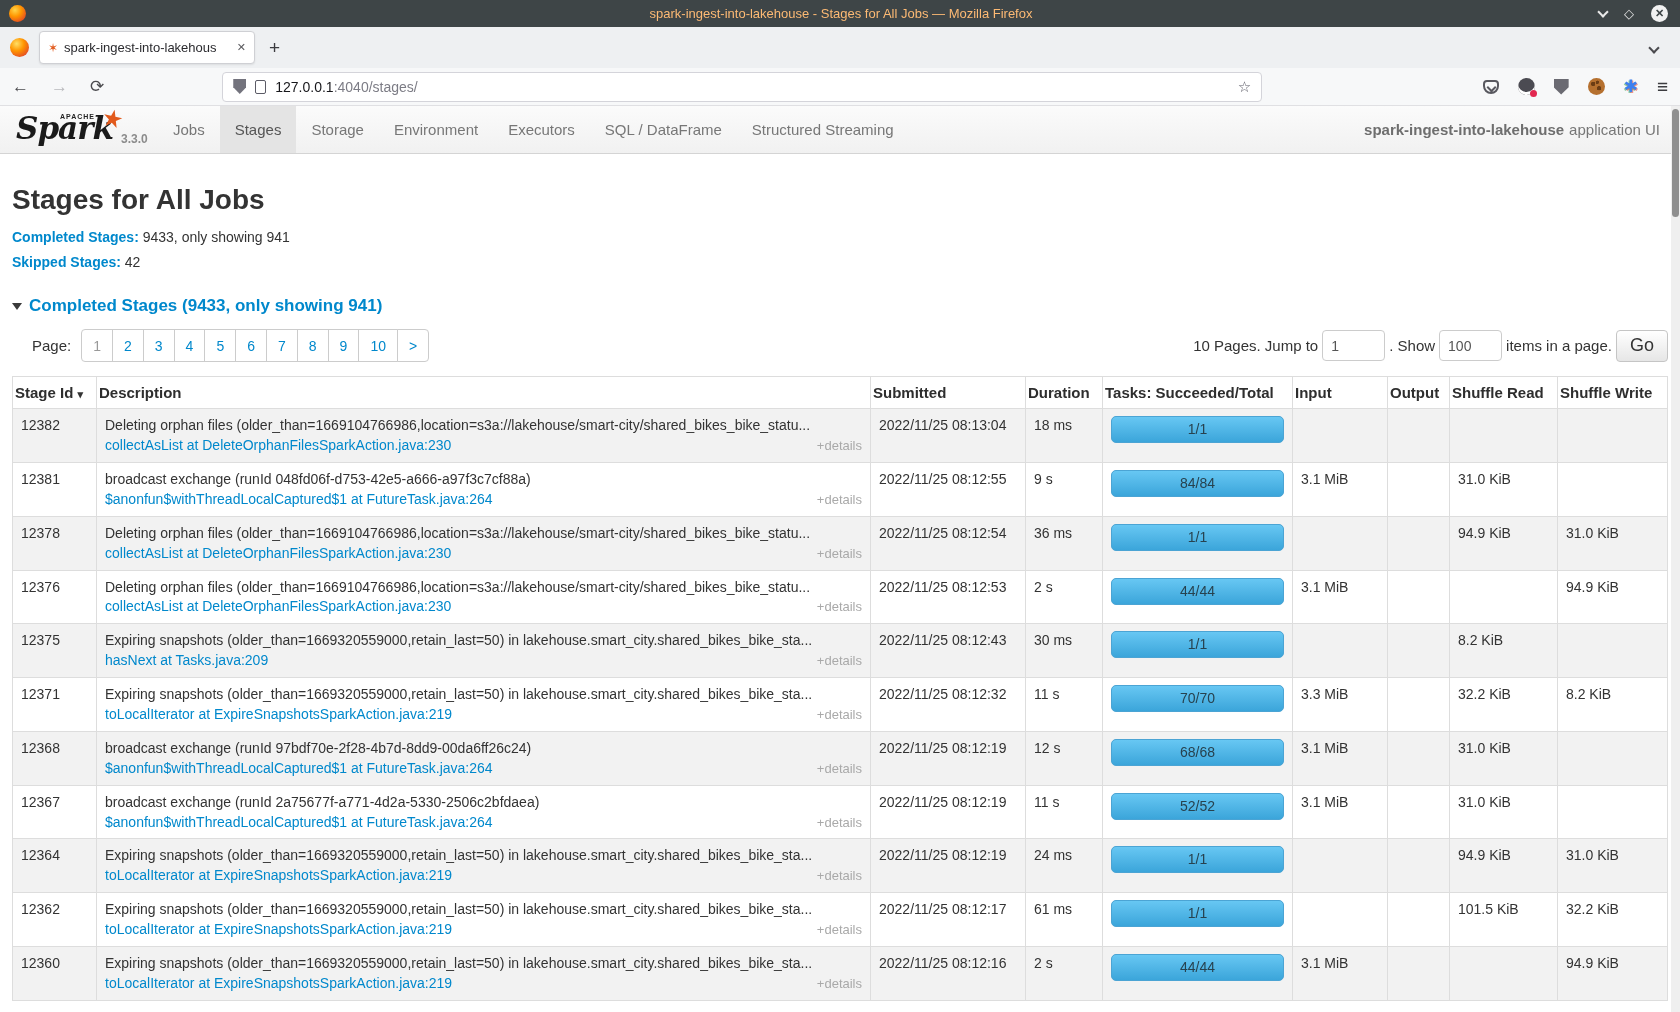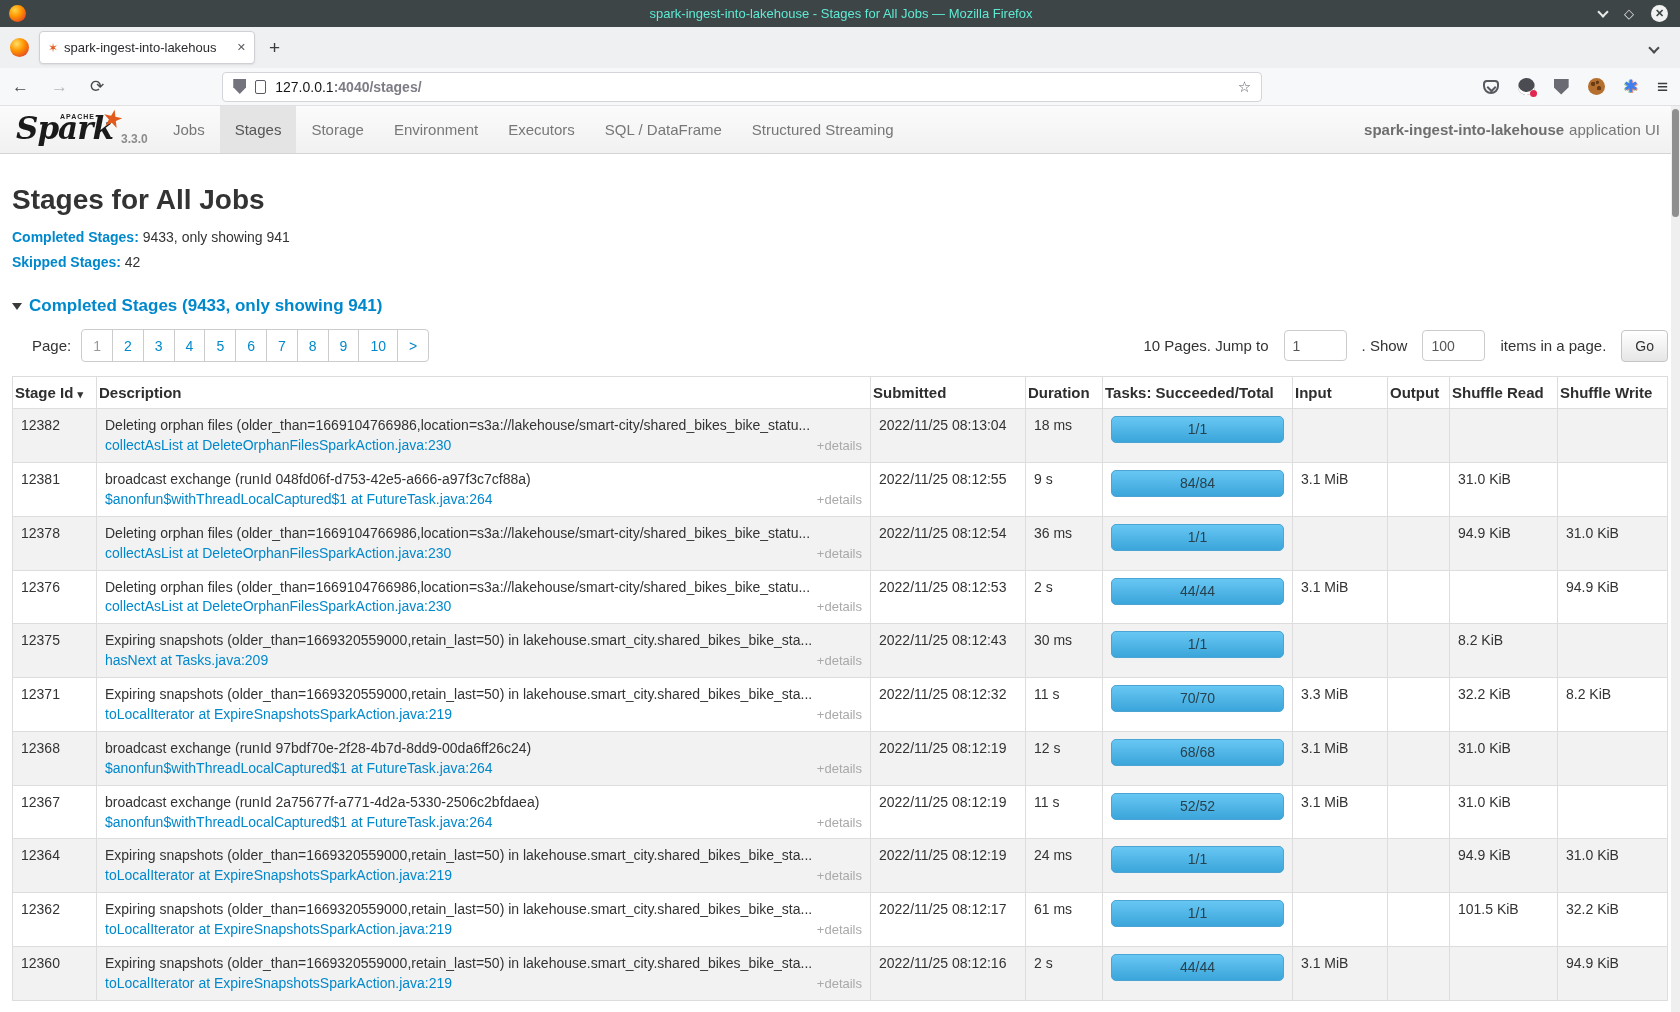--- a/index.html
+++ b/index.html
@@ -3,21 +3,21 @@
 <meta charset="utf-8">
 <style>
   * { box-sizing: border-box; margin: 0; padding: 0; }
   html,body { width:1680px; height:1012px; overflow:hidden; }
   body { font-family:"Liberation Sans", sans-serif; background:#fff; position:relative; }
 
   
   .titlebar { height:27px; background:#3e4547; display:flex; align-items:center; position:relative; }
   .ff-logo { width:17px; height:17px; border-radius:50%; margin-left:9px;
     background: radial-gradient(circle at 35% 30%, #ffd54a 0%, #ff9500 40%, #e8551f 75%, #a32d16 100%); }
-  .titlebar-title { position:absolute; left:2px; right:0; text-align:center; font-size:13px; color:#5eead4; }
+  .titlebar-title { position:absolute; left:2px; right:0; text-align:center; font-size:13px; color:#fdba74; }
   .win-controls { margin-left:auto; display:flex; align-items:center; gap:17px; padding-right:12px; z-index:2; }
   .chev { width:8px; height:8px; border-right:2px solid #e9e9e9; border-bottom:2px solid #e9e9e9; transform:rotate(45deg); margin-top:-4px; }
   .win-max { color:#e9e9e9; font-size:13px; line-height:1; }
   .win-close { width:17px; height:17px; background:#f1f1f1; border-radius:50%; color:#3e4547; font-size:11px;
     display:flex; align-items:center; justify-content:center; font-weight:bold; }
 
   .tabstrip { height:41px; background:#eef0f2; display:flex; align-items:center; padding:0 8px; }
   .ff-mini { width:19px; height:19px; border-radius:50%; margin:0 10px 0 2px;
     background: radial-gradient(circle at 35% 30%, #ffe066 0%, #ff9500 40%, #e8551f 75%, #7542e5 100%); }
   .tab { width:216px; height:33px; background:#fff; border:1px solid #cfd0d4; border-radius:4px;
@@ -31,21 +31,21 @@
 
   .toolbar { height:38px; background:#f7f8f9; border-bottom:1px solid #e0e0e3; display:flex; align-items:center; padding:0 12px; }
   .nav-ic { font-size:17px; color:#4a4a4e; margin-right:22px; line-height:1; }
   .nav-ic.disabled { color:#b9b9bd; }
   .urlbar { margin-left:96px; width:1040px; height:30px; background:#fff; border:1px solid #d4d4da; border-radius:4px;
     display:flex; align-items:center; padding:0 10px; gap:9px; }
   .shield-ic { width:13px; height:15px; background:#5b5b66; clip-path:polygon(0 0,100% 0,100% 55%,50% 100%,0 55%);
     -webkit-clip-path:polygon(0 0,100% 0,100% 55%,50% 100%,0 55%); opacity:.85; }
   .doc-ic { width:11px; height:14px; border:1.5px solid #5b5b66; border-radius:2px; }
   .url-text { font-size:14px; color:#17171b; flex:1; }
-  .url-text .url-path { color:#7c7c85;font-weight:bold; }
+  .url-text .url-path { color:#7c7c85; }
   .star-ic { color:#5b5b66; font-size:15px; }
   .toolbar-right { margin-left:auto; display:flex; align-items:center; gap:19px; }
   .pocket-ic { width:16px; height:14px; border:2px solid #58585f; border-radius:4px 4px 8px 8px; position:relative; }
   .pocket-ic::after { content:""; position:absolute; left:3px; top:2px; width:5px; height:5px;
     border-right:2px solid #58585f; border-bottom:2px solid #58585f; transform:rotate(45deg); }
   .mask-ic { width:17px; height:17px; border-radius:50%; background:#4b4b52; position:relative;
     box-shadow: inset 0 -3px 0 #fff; }
   .mask-ic::after { content:""; position:absolute; right:-2px; bottom:-2px; width:7px; height:7px; border-radius:50%; background:#e22850; }
   .ublock-ic { width:15px; height:16px; background:#6a6a72; clip-path:polygon(0 0,100% 0,100% 55%,50% 100%,0 55%);
     -webkit-clip-path:polygon(0 0,100% 0,100% 55%,50% 100%,0 55%); }
@@ -81,25 +81,25 @@
   .section-title { color:#0088cc; font-size:17px; font-weight:bold; }
 
   .pagination-row { display:flex; align-items:center; font-size:15px; color:#333; margin:6px 0 14px; }
   .page-label { margin-right:10px;margin-left:20px; }
   .btn-group { display:flex; }
   .page-btn { min-width:28px; height:33px; padding:0 11px; display:flex; align-items:center; justify-content:center;
     background:#fff; border:1px solid #ccc; margin-left:-1px; color:#0088cc; font-size:14px; text-decoration:none; cursor:pointer; }
   .page-btn:first-child { border-radius:4px 0 0 4px; margin-left:0; }
   .page-btn:last-child { border-radius:0 4px 4px 0; }
   .page-btn.current { color:#999; }
-  .pagination-right { margin-left:auto; display:flex; align-items:center; gap:15px; font-size:15px; color:#333; }
+  .pagination-right { margin-left:auto; display:flex; align-items:center; gap:4px; font-size:15px; color:#333; }
   .small-input { width:63px; height:31px; border:1px solid #ccc; border-radius:4px; padding:4px 8px; font-size:14px;
     color:#555; font-family:"Liberation Sans", sans-serif; }
   .go-btn { height:32px; padding:0 13px; background:linear-gradient(#ffffff,#e6e6e6); border:1px solid #c5c5c5;
-    border-radius:4px; color:#333; font-size:14px; cursor:pointer; font-family:"Liberation Sans", sans-serif; }
+    border-radius:4px; color:#333; font-size:18px; cursor:pointer; font-family:"Liberation Sans", sans-serif; }
 
   
   table.stages { width:100%; border-collapse:collapse; table-layout:fixed; }
   .stages th, .stages td { border:1px solid #ddd; text-align:left; vertical-align:top; }
   .stages th { font-size:15px; font-weight:bold; color:#2e2e2e; padding:7px 2px; }
   .stages td { font-size:14px; color:#333; padding:7px 8px; line-height:1.35; }
   .stages tr.striped { background:#f2f2f2; }
   .col-id{width:84px} .col-submitted{width:155px} .col-duration{width:77px} .col-tasks{width:190px}
   .col-input{width:95px} .col-output{width:62px} .col-sread{width:108px} .col-swrite{width:110px}
   .sort-caret { font-size:11px; color:#333; }

